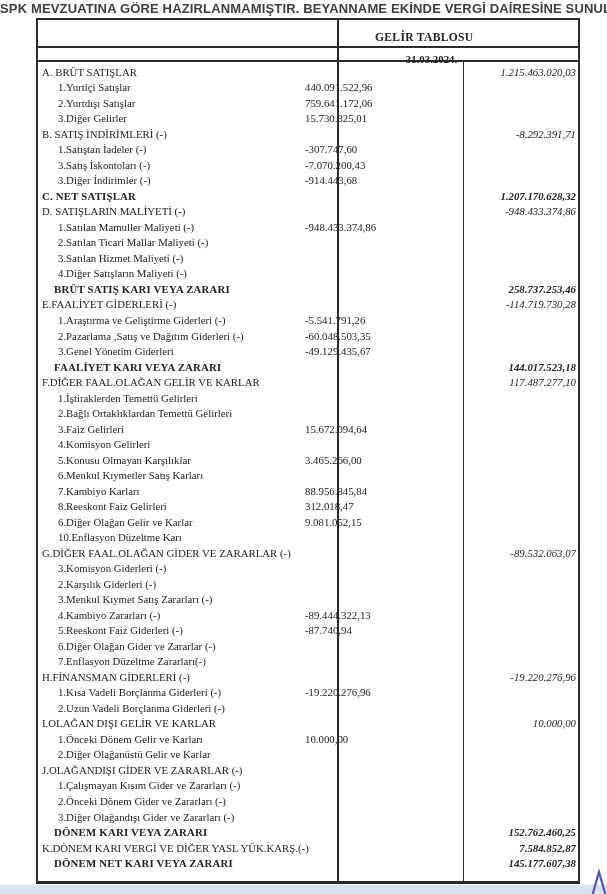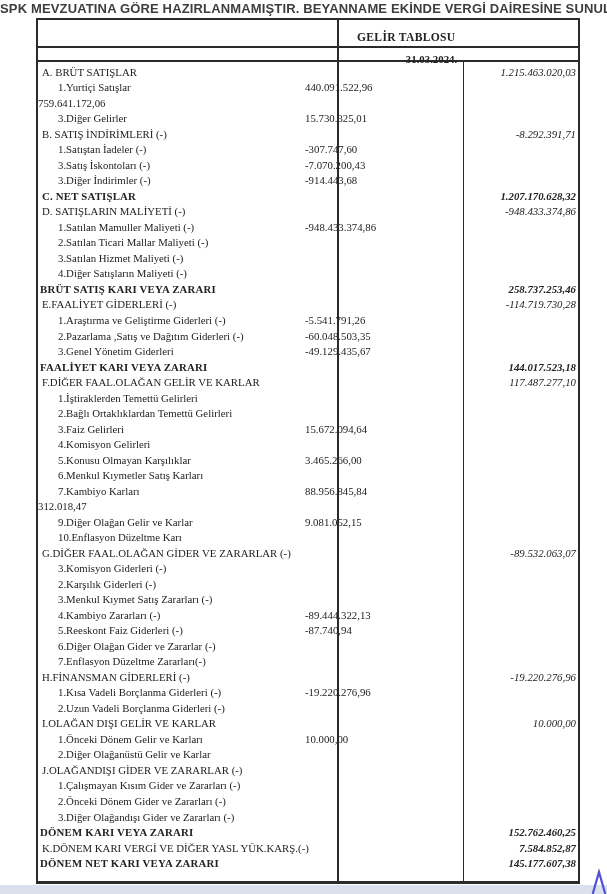--- a/index.html
+++ b/index.html
@@ -20,35 +20,35 @@
   }
   .doc-table{
     position:absolute;left:36px;top:18px;width:544px;height:866px;
     box-sizing:border-box;border:2px solid var(--line);border-bottom-width:3px;
   }
   
   .v-div1{position:absolute;left:299px;top:0;bottom:0;width:1.5px;background:var(--line);}
   .v-div2{position:absolute;left:425px;top:40px;bottom:0;width:1.4px;background:var(--line);}
   .h-div1{position:absolute;left:0;right:0;top:26px;height:1.6px;background:var(--line);}
   .h-div2{position:absolute;left:0;right:0;top:40px;height:1.6px;background:var(--line);}
-  .hdr1{position:absolute;left:299px;top:0;width:241px;height:26px;
+  .hdr1{position:absolute;left:317px;top:0;width:241px;height:26px;
     display:flex;align-items:flex-end;box-sizing:border-box;padding:0 0 2px 20px;
     font-weight:bold;font-size:11.6px;letter-spacing:0.3px;white-space:nowrap;}
   .hdr2{position:absolute;left:299px;top:27px;width:241px;height:24px;
     display:flex;align-items:center;justify-content:center;box-sizing:border-box;
     padding-right:52px;font-weight:bold;font-size:10.8px;white-space:nowrap;}
   .tbody{
     position:absolute;left:0;top:42px;right:0;bottom:0;
     display:flex;flex-direction:column;box-sizing:border-box;padding:2px 0 10px 0;
   }
   .row{flex:1;display:flex;align-items:center;font-size:10.8px;min-height:0;}
   .c-label{width:267px;box-sizing:border-box;white-space:nowrap;overflow:visible;}
   .ind-category .c-label{padding-left:4px;}
   .ind-sub .c-label{padding-left:20px;}
-  .ind-summary .c-label{padding-left:2px;}
+  .ind-summary .c-label{padding-left:16px;}
   .row.b .c-label{font-weight:bold;letter-spacing:0.2px;}
   .c-v1{width:126px;box-sizing:border-box;padding-right:4px;white-space:nowrap;}
   .c-v2{flex:1;box-sizing:border-box;text-align:right;padding-right:2px;white-space:nowrap;font-style:italic;}
   .c-v2.b{font-weight:bold;}
   .scan-band{position:absolute;left:0;right:0;bottom:0;height:9px;background:var(--band);}
   .pen-mark{position:absolute;left:591px;top:869px;width:16px;height:25px;color:var(--pen);}
 </style>
 </head>
 <body>
 
@@ -66,20 +66,21 @@
         <div class="c-label">A. BRÜT SATIŞLAR</div>
         <div class="c-v1"></div>
         <div class="c-v2">1.215.463.020,03</div>
       </div>
       <div class="row ind-sub">
         <div class="c-label">1.Yurtiçi Satışlar</div>
         <div class="c-v1">440.091.522,96</div>
         <div class="c-v2"></div>
       </div>
       <div class="row ind-sub">
+        <div class="c-label">2.Yurtdışı Satışlar</div>
         <div class="c-v1">759.641.172,06</div>
         <div class="c-v2"></div>
       </div>
       <div class="row ind-sub">
         <div class="c-label">3.Diğer Gelirler</div>
         <div class="c-v1">15.730.325,01</div>
         <div class="c-v2"></div>
       </div>
       <div class="row ind-category">
         <div class="c-label">B. SATIŞ İNDİRİMLERİ (-)</div>
@@ -195,25 +196,26 @@
         <div class="c-label">6.Menkul Kıymetler Satış Karları</div>
         <div class="c-v1"></div>
         <div class="c-v2"></div>
       </div>
       <div class="row ind-sub">
         <div class="c-label">7.Kambiyo Karları</div>
         <div class="c-v1">88.956.845,84</div>
         <div class="c-v2"></div>
       </div>
       <div class="row ind-sub">
+        <div class="c-label">8.Reeskont Faiz Gelirleri</div>
         <div class="c-v1">312.018,47</div>
         <div class="c-v2"></div>
       </div>
       <div class="row ind-sub">
-        <div class="c-label">9.Diğer Olağan Gelir ve Karlar</div>
+        <div class="c-label">6.Diğer Olağan Gelir ve Karlar</div>
         <div class="c-v1">9.081.052,15</div>
         <div class="c-v2"></div>
       </div>
       <div class="row ind-sub">
         <div class="c-label">10.Enflasyon Düzeltme Karı</div>
         <div class="c-v1"></div>
         <div class="c-v2"></div>
       </div>
       <div class="row ind-category">
         <div class="c-label">G.DİĞER FAAL.OLAĞAN GİDER VE ZARARLAR (-)</div>

